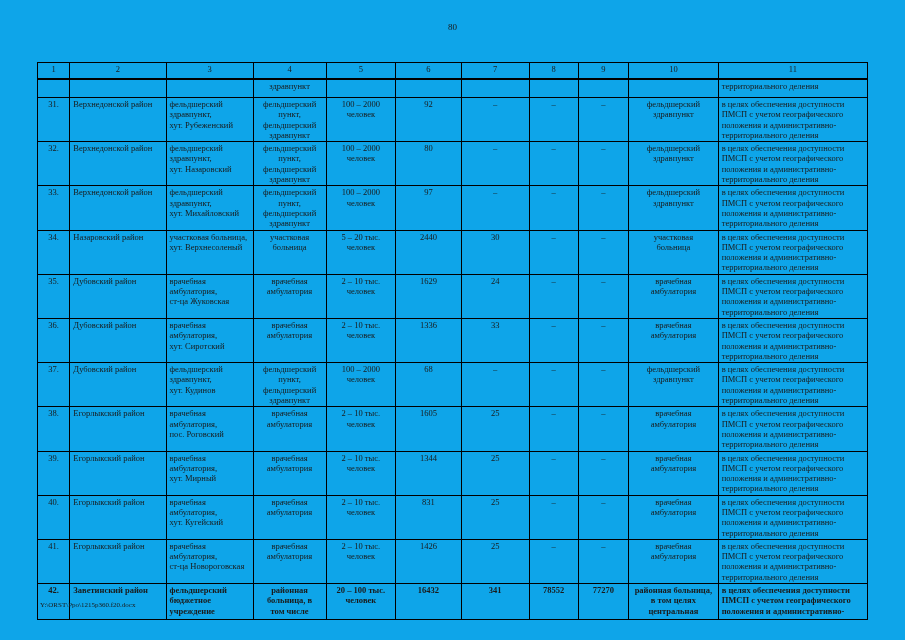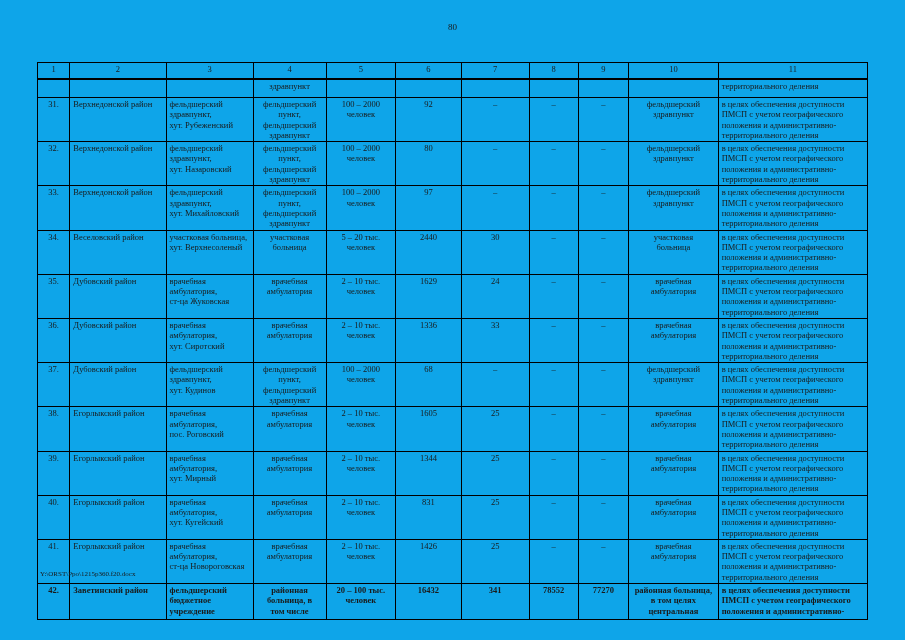--- a/index.html
+++ b/index.html
@@ -34,21 +34,21 @@
     height:13px;
     border-bottom:2px solid #000;
     white-space:nowrap;
   }
   tr.cont-row td{height:15px;}
   tr.data-row td{height:41px;}
   tr.data-row.last td{height:33px;font-weight:bold;}
   td.c{text-align:center;}
   td.l{text-align:left;}
   .footer-path{
-    position:absolute;left:40px;top:570px;
+    position:absolute;left:40px;top:601px;
     font-size:7px;letter-spacing:0;
   }
 </style>
 </head>
 <body>
 
 <div class="page">
 
   <div class="page-number">80</div>
 
@@ -157,21 +157,21 @@
       <td class="c">–</td>
       <td class="c">фельдшерский
 здравпункт</td>
       <td class="l">в целях обеспечения доступности
 ПМСП с учетом географического
 положения и административно-
 территориального деления</td>
     </tr>
         <tr class="data-row">
       <td class="c">34.</td>
-      <td class="l">Веселовский район</td>
+      <td class="l">Назаровский район</td>
       <td class="l">участковая больница,
 хут. Верхнесоленый</td>
       <td class="c">участковая
 больница</td>
       <td class="c">5 – 20 тыс.
 человек</td>
       <td class="c">2440</td>
       <td class="c">30</td>
       <td class="c">–</td>
       <td class="c">–</td>

